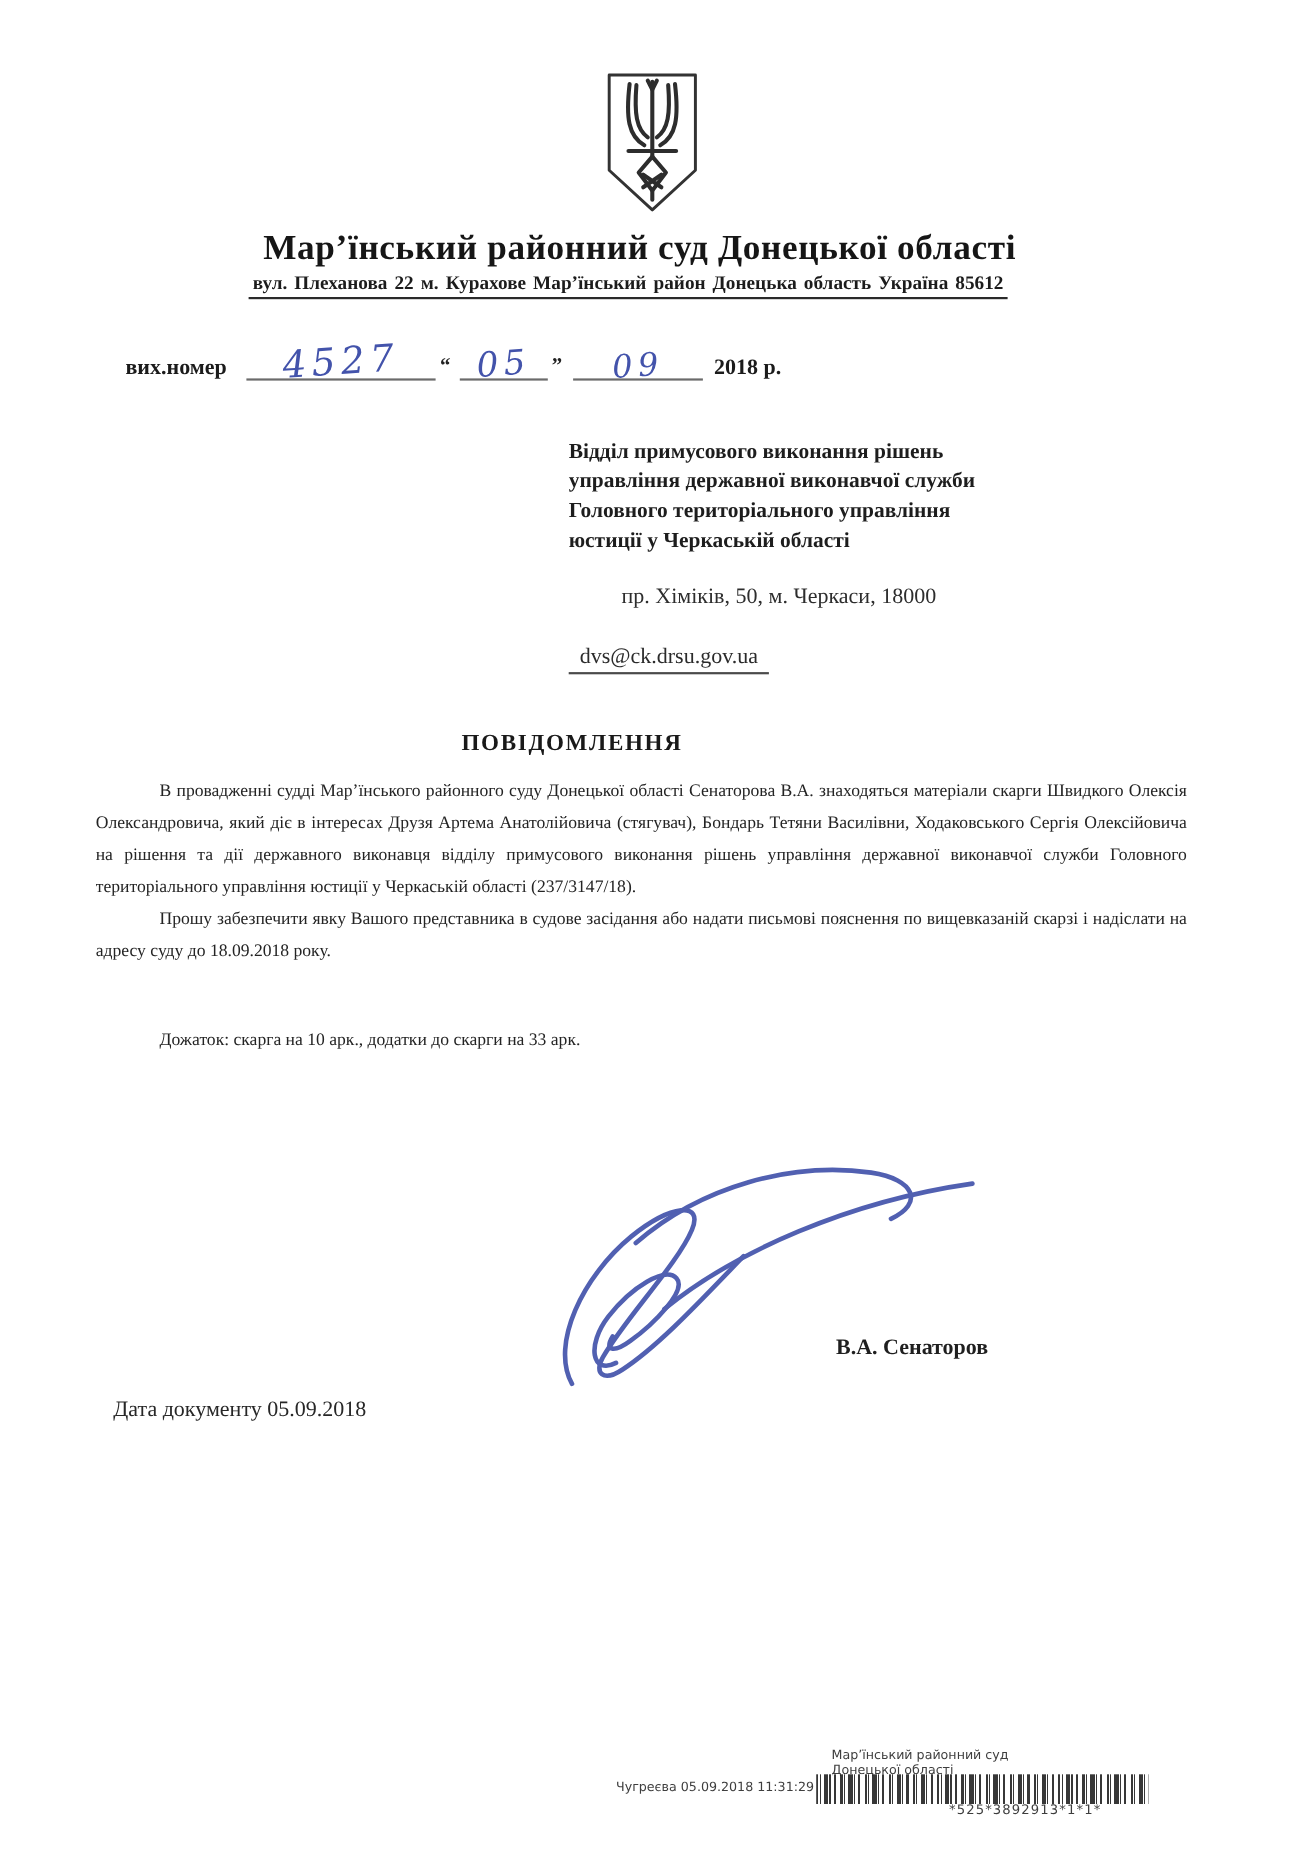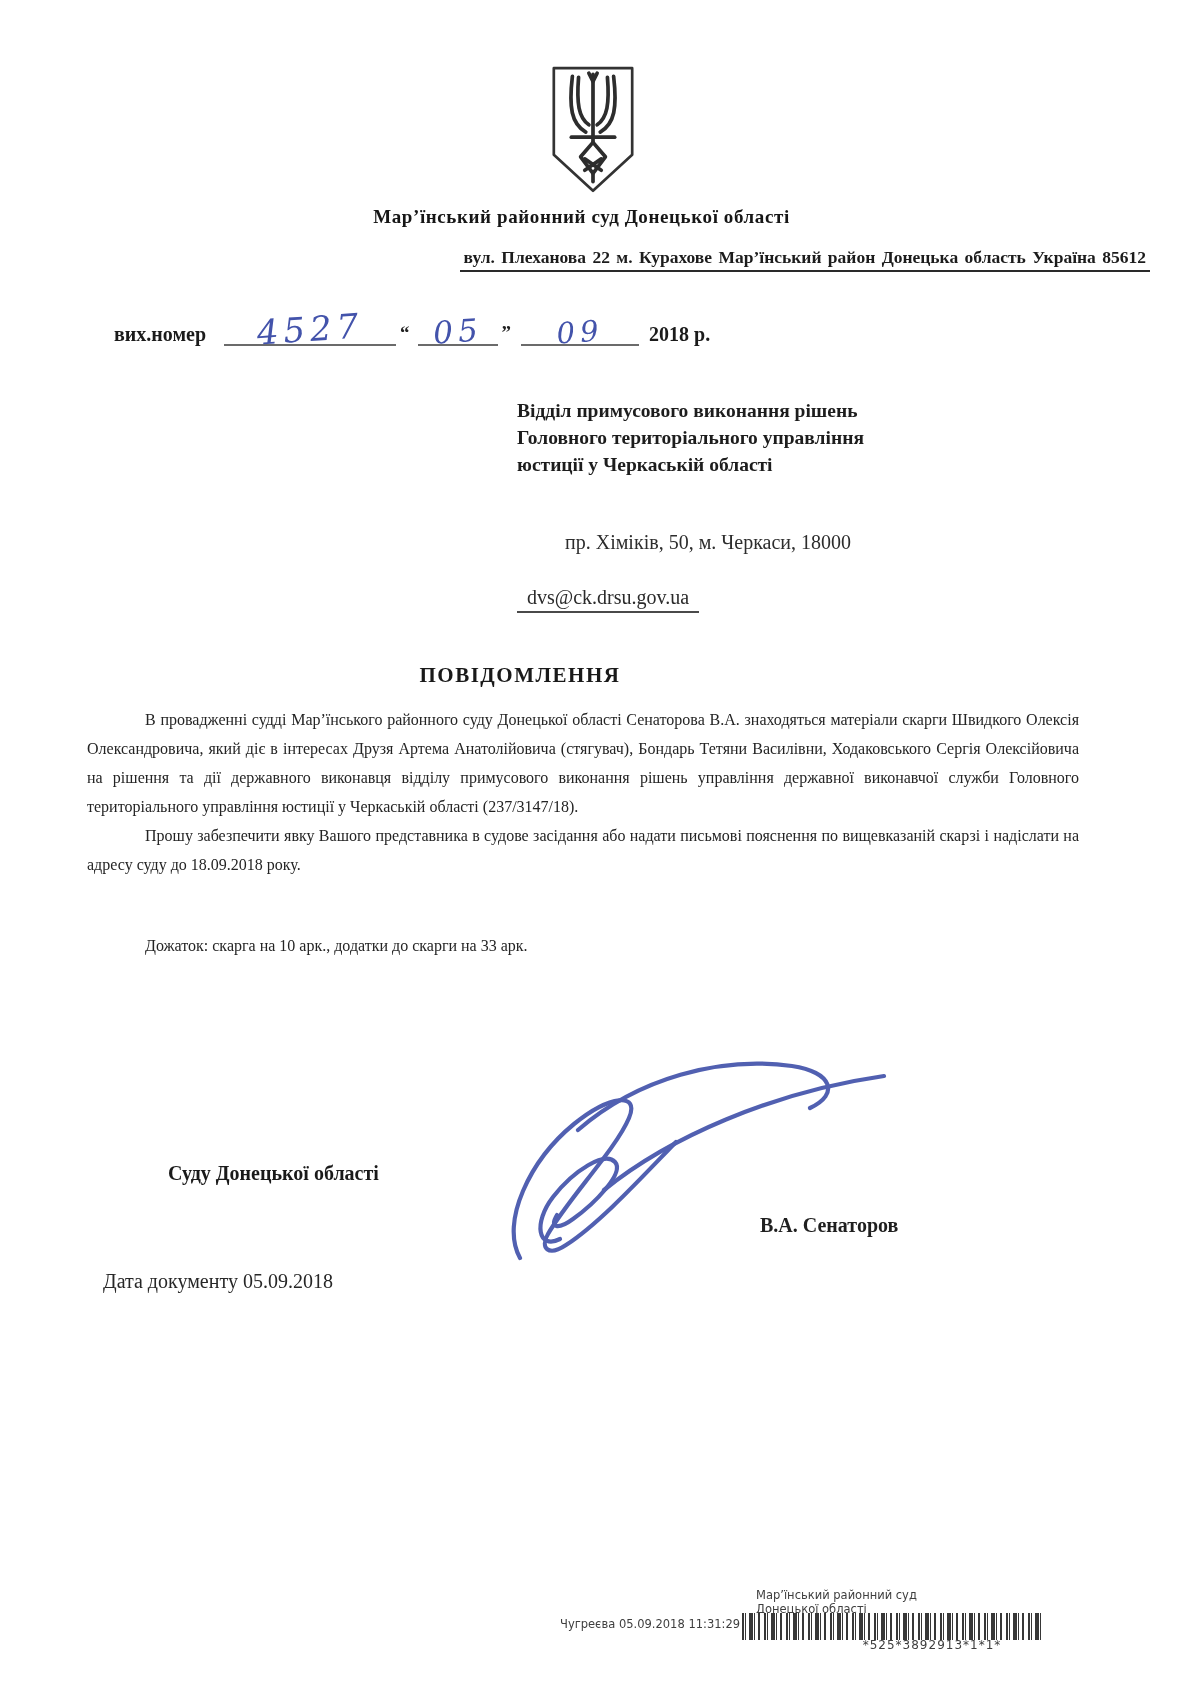--- a/index.html
+++ b/index.html
@@ -7,23 +7,23 @@
     position:relative; width:1190px; height:1683px; margin:0 auto;
     background:#ffffff; overflow:hidden;
     font-family:"Liberation Serif", serif; color:#262626;
   }
   .abs { position:absolute; }
 
   
   .emblem { left:546px; top:64px; width:94px; height:132px; }
   .court-title {
     left:0; top:206px; width:1163px; text-align:center;
-    font-size:19px; font-weight:bold; letter-spacing:0.6px; color:#161616;
+    font-size:32px; font-weight:bold; letter-spacing:0.6px; color:#161616;
   }
-  .court-address-wrap { left:16px; top:247px; width:1134px; text-align:right; }
+  .court-address-wrap { left:4px; top:247px; width:1134px; text-align:center; }
   .court-address {
     display:inline-block; font-size:17.5px; font-weight:bold; color:#1c1c1c;
     border-bottom:2.5px solid #2a2a2a; padding:0 4px 2px 4px; word-spacing:2px;
   }
 
   
   .ref-line { left:114px; top:316px; display:flex; align-items:flex-end; font-size:20px; font-weight:bold; color:#1b1b1b; }
   .seg { position:relative; border-bottom:2px solid #6b6b6b; height:28px; display:inline-block; }
   .seg-num  { width:172px; margin-left:18px; }
   .seg-day  { width:80px;  margin-left:4px; }
@@ -116,36 +116,36 @@
     </span>
     <span class="qmark">”</span>
     <span class="seg seg-mon">
       <span class="hw hw-mon">09</span>
     </span>
     <span>2018 р.</span>
   </div>
 
   <div class="abs addressee">
     <div>Відділ примусового виконання рішень</div>
+    <div>управління державної виконавчої служби</div>
     <div>Головного територіального управління</div>
     <div>юстиції у Черкаській області</div>
   </div>
   <div class="abs recipient-address">пр. Хіміків, 50, м. Черкаси, 18000</div>
   <div class="abs recipient-email">dvs@ck.drsu.gov.ua</div>
 
   <div class="abs notice-heading">ПОВІДОМЛЕННЯ</div>
 
   <div class="abs body-text">
     <p>В провадженні судді Мар’їнського районного суду Донецької області Сенаторова В.А. знаходяться матеріали скарги Швидкого Олексія Олександровича, який діє в інтересах Друзя Артема Анатолійовича (стягувач), Бондарь Тетяни Василівни, Ходаковського Сергія Олексійовича на рішення та дії державного виконавця відділу примусового виконання рішень управління державної виконавчої служби Головного територіального управління юстиції у Черкаській області (237/3147/18).</p>
     <p>Прошу забезпечити явку Вашого представника в судове засідання або надати письмові пояснення по вищевказаній скарзі і надіслати на адресу суду до 18.09.2018 року.</p>
     <p class="attachment">Дожаток: скарга на 10 арк., додатки до скарги на 33 арк.</p>
   </div>
 
   <div class="abs judge-title">
-    <div>Суду Донецької області</div>
   </div>
 
   <div class="abs signature">
     <svg viewBox="0 0 412 228" width="412" height="228">
       <g fill="none" stroke="#4353ab" stroke-width="4.2" stroke-linecap="round" stroke-linejoin="round" opacity="0.92">
         <path d="M34 212 C14 176 44 114 88 78 C124 49 154 46 143 72 C130 103 82 153 62 188 C54 202 62 211 80 199 C114 177 156 131 190 96"></path>
         <path d="M74 193 C52 204 47 177 67 151 C88 124 119 105 129 116 C139 127 108 158 87 173 C72 184 63 182 71 169"></path>
         <path d="M118 144 C182 92 286 46 398 30"></path>
         <path d="M92 84 C152 32 234 10 306 20 C346 26 354 48 324 62"></path>
       </g>

